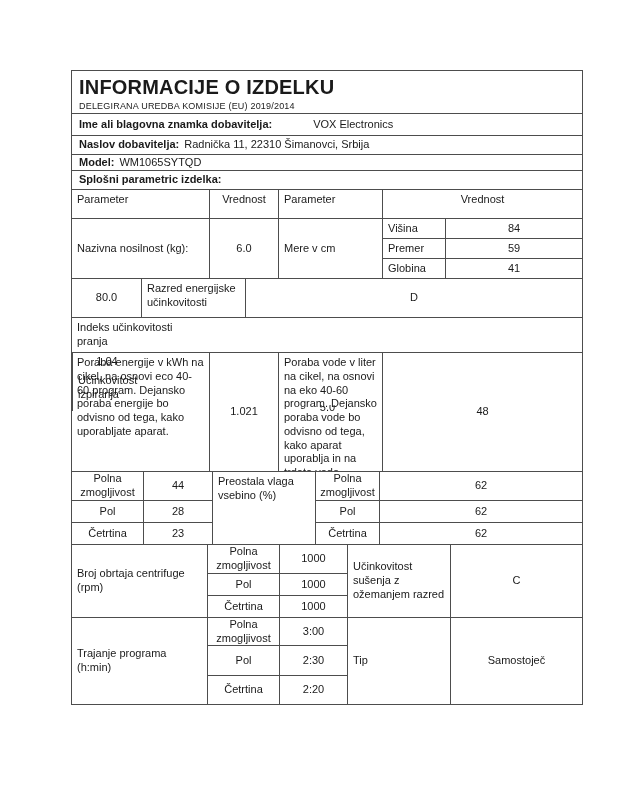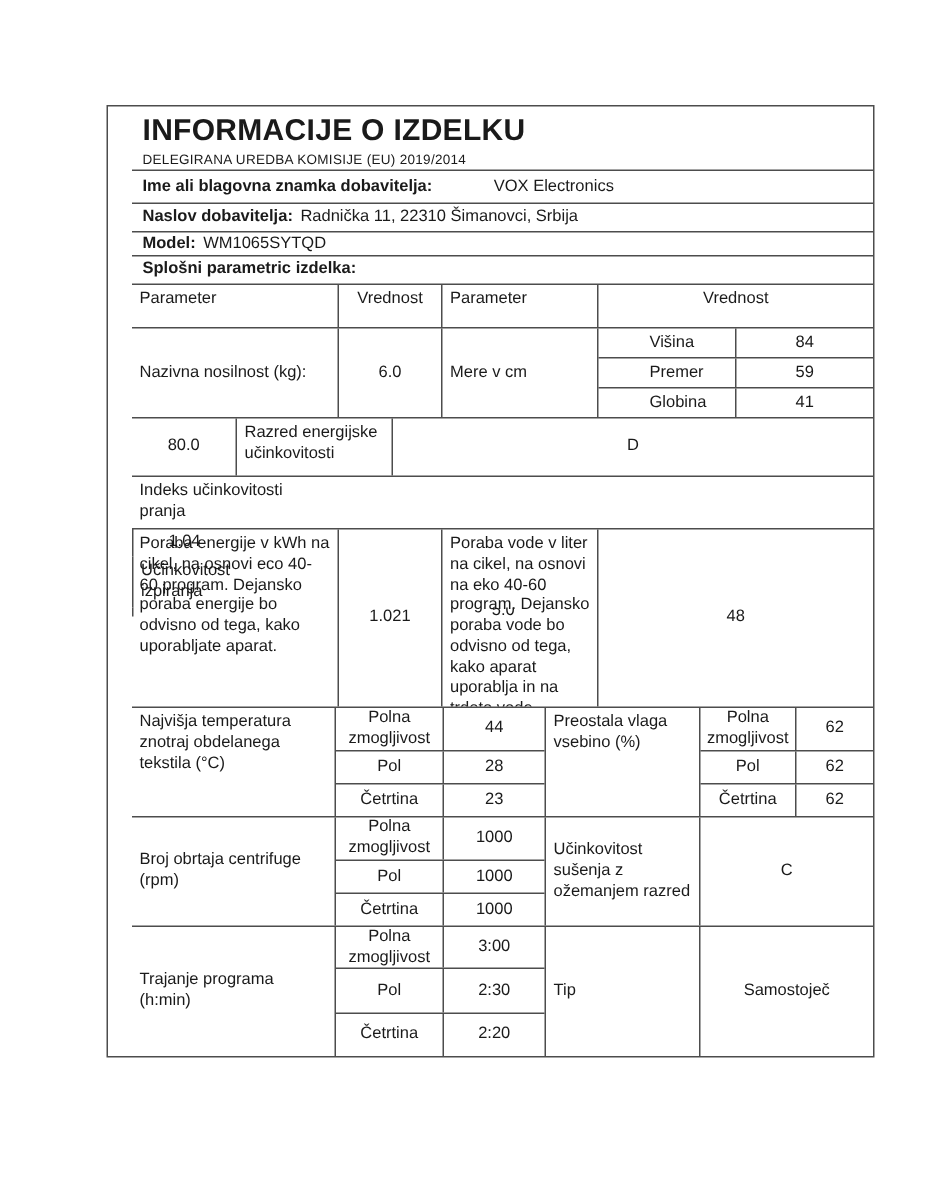--- a/index.html
+++ b/index.html
@@ -15,21 +15,20 @@
     font-size:11px;
     line-height:1.25;
     position:relative;
   }
   .sheet{
     position:absolute;
     left:71px; top:70px;
     width:512px;
     border:1px solid var(--bc);
     background:#fff;
-    padding-left:16px;
   }
   .tr{
     display:flex;
     border-top:1px solid var(--bc);
     width:100%;
   }
   .tr.first{border-top:none;}
   
   .title-block{
     display:block;
@@ -83,21 +82,21 @@
     display:flex;
     align-items:center;
     padding:1px 3px;
     overflow:hidden;
   }
   .sr .sv{
     border-left:1px solid var(--bc);
     justify-content:center;
     text-align:center;
   }
-  .sl.left{justify-content:flex-start;text-align:left;padding-left:5px;margin-left:29px;}
+  .sl.left{justify-content:flex-start;text-align:left;padding-left:5px;}
   .sl.cen{justify-content:center;text-align:center;}
   .h28{flex:none;height:28px;}
   .h27{flex:none;height:27px;}
   .h30{flex:none;height:30px;}
   
   .w137{width:137px;flex:none;}
   .w69{width:69px;flex:none;}
   .w104{width:104px;flex:none;}
   .w62{width:62px;flex:none;}
   .w135{width:135px;flex:none;}
@@ -174,21 +173,20 @@
   </div>
 
   <div class="tr" style="height:119px;">
     <div class="td vt w137">Poraba energije v kWh na cikel, na osnovi eco 40-60 program. Dejansko poraba energije bo odvisno od tega, kako uporabljate aparat.</div>
     <div class="td vc hc w69">1.021</div>
     <div class="td vt w104">Poraba vode v liter na cikel, na osnovi na eko 40-60 program. Dejansko poraba vode bo odvisno od tega, kako aparat uporablja in na trdoto vode.</div>
     <div class="td vc hc grow">48</div>
   </div>
 
   <div class="tr" style="height:73px;">
-    <div class="td vt w135">Najvišja temperatura znotraj obdelanega tekstila (°C)</div>
     <div class="sub w140">
       <div class="sr first h28">
         <div class="sl cen w71">Polna zmogljivost</div>
         <div class="sv grow">44</div>
       </div>
       <div class="sr">
         <div class="sl cen w71">Pol</div>
         <div class="sv grow">28</div>
       </div>
       <div class="sr">

